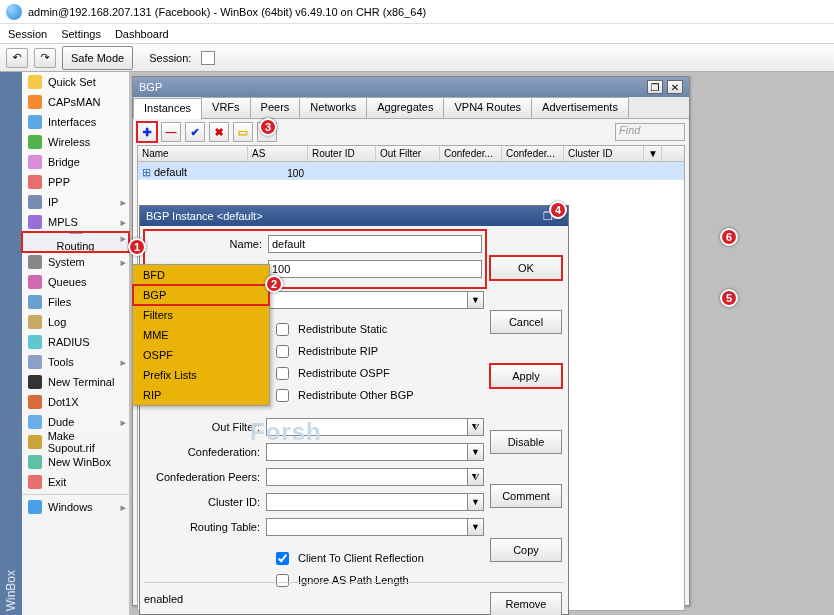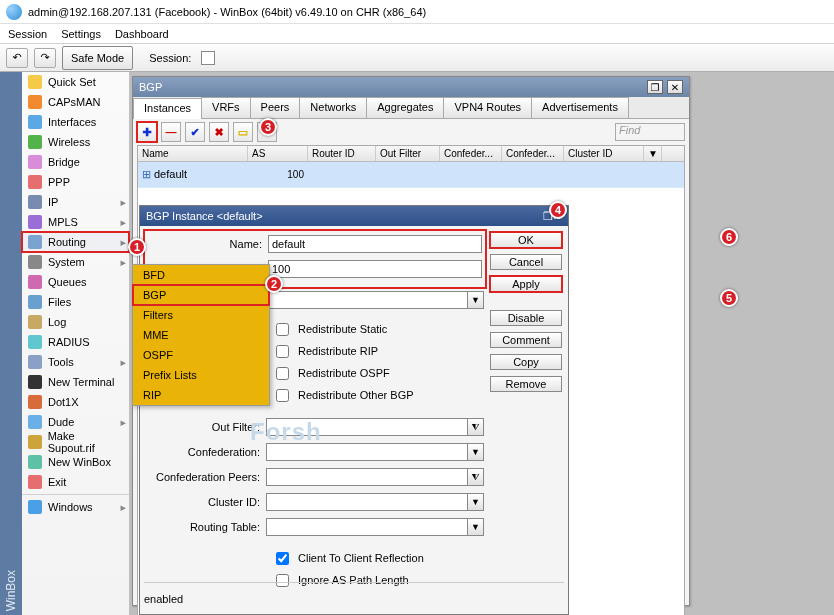--- a/index.html
+++ b/index.html
@@ -14,21 +14,21 @@
 .tbtn { width: 22px; height: 20px; border: 1px solid #aaa; background: linear-gradient(#fff,#e5e5e5); border-radius: 2px; display: flex; align-items: center; justify-content: center; }
 .safe-btn { height: 24px; border: 1px solid #888; background: linear-gradient(#fff,#e5e5e5); padding: 0 8px; display: flex; align-items: center; border-radius: 2px; }
 .sess-label { margin-left: 10px; }
 .sess-box { width: 14px; height: 14px; border: 1px solid #888; background: #fff; margin-left: 4px; }
 
 .body { display: flex; height: calc(615px - 24px - 20px - 28px); }
 .bluestrip { width: 22px; background: #5d7ba3; display: flex; flex-direction: column; justify-content: flex-end; align-items: center; color: #dfe7f0; }
 .bluestrip span { writing-mode: vertical-rl; transform: rotate(180deg); font-size: 12px; padding: 4px 0; }
 .sidebar { width: 108px; background: linear-gradient(#fafafa,#f3f3f3); border-right: 1px solid #c0c0c0; }
 .sidebar .item { height: 20px; display: flex; align-items: center; padding: 0 6px; gap: 6px; cursor: default; position: relative; }
-.sidebar .item.hl { background: #eef0f3; outline: 2px solid #d22; outline-offset: -1px; }
+.sidebar .item.hl { background: #eef0f3; outline: 2px solid #d22; outline-offset: -1px; flex-direction: column; }
 .sidebar .item .ico { width: 14px; height: 14px; display: inline-block; }
 .sidebar .item .chev { position: absolute; right: 3px; color: #888; }
 .sidebar .sep { height: 1px; background: #d0d0d0; margin: 2px 0; }
 
 .submenu { position: absolute; left: 132px; top: 264px; width: 138px; background: #eab308; border: 1px solid #9a9a9a; box-shadow: 2px 2px 4px rgba(0,0,0,0.25); z-index: 5; }
 .submenu .sitem { height: 20px; display: flex; align-items: center; padding: 0 10px; }
 .submenu .sitem.hl { outline: 2px solid #d22; outline-offset: -1px; }
 
 .main { flex: 1; background: #bfbfbf; position: relative; }
 
@@ -47,39 +47,39 @@
 .sqbtn.rem { color: #c00; }
 .sqbtn.chk { color: #1030d0; }
 .sqbtn.x { color: #c00; }
 .sqbtn.note { color: #d8b400; }
 .sqbtn.fil { color: #3a6fb7; }
 .find { margin-left: auto; width: 70px; height: 18px; border: 1px solid #aaa; color: #999; padding: 0 3px; font-style: italic; }
 
 .grid { border: 1px solid #aaa; background: #fff; margin: 0 4px; }
 .grid .hdr { display: flex; background: linear-gradient(#f7f7f7,#e5e5e5); border-bottom: 1px solid #bbb; }
 .grid .hdr div { border-right: 1px solid #ccc; padding: 2px 4px; font-size: 10px; }
-.grid .row { display: flex; background: #cfe3fb; border-bottom: 1px solid #dce9f9; height: 26px; align-items: center; }
+.grid .row { display: flex; background: #cfe3fb; border-bottom: 1px solid #dce9f9; height: 18px; align-items: flex-end; }
 .grid .row div { padding: 0 4px; font-size: 10px; }
 .cw1{width:110px}.cw2{width:60px}.cw3{width:68px}.cw4{width:64px}.cw5{width:62px}.cw6{width:62px}.cw7{width:80px}.cw8{width:18px}
 .grid .empty { height: 430px; background: #fff; }
 
 .inst-win { position: absolute; left: 6px; top: 128px; width: 430px; height: 410px; background: #f4f4f4; border: 1px solid #7a7a7a; z-index: 3; }
 .inst-title { height: 20px; background: linear-gradient(#4a6aa0, #2d4f88); color: #fff; display: flex; align-items: center; padding: 0 6px; }
 .inst-title .spacer { flex: 1; }
 .inst-body { display: flex; padding: 6px; gap: 6px; }
 .form-col { flex: 1; }
 .form-row { display: flex; align-items: center; margin-bottom: 5px; height: 20px; }
 .form-row label { width: 120px; text-align: right; padding-right: 6px; }
 .form-row input[type=text] { flex: 1; height: 18px; border: 1px solid #888; padding: 0 3px; background: #fff; }
 .form-row .dropbtn { width: 16px; height: 18px; border: 1px solid #888; border-left: none; background: linear-gradient(#fff,#e0e0e0); display:flex;align-items:center;justify-content:center;font-size:9px; }
 .hl-box { outline: 2px solid #d22; outline-offset: 1px; padding: 2px; }
 .chk-row { display: flex; align-items: center; margin-left: 126px; height: 20px; gap: 6px; margin-bottom: 2px; }
 .chk-row input { width: 13px; height: 13px; }
 .btn-col { width: 72px; display: flex; flex-direction: column; gap: 6px; }
-.fbtn { height: 16px; border: 1px solid #888; background: linear-gradient(#fff,#e5e5e5); display: flex; align-items: center; justify-content: center; }
+.fbtn { height: 24px; border: 1px solid #888; background: linear-gradient(#fff,#e5e5e5); display: flex; align-items: center; justify-content: center; margin-top: 24px; }
 .fbtn.hl { outline: 2px solid #d22; outline-offset: -1px; }
 .inst-status { position: absolute; bottom: 1px; left: 4px; height: 31px; display: flex; align-items: center; border-top: 1px solid #ccc; width: calc(100% - 8px); padding-top:2px; }
 
 .badge { position: absolute; width: 18px; height: 18px; background: #d61f26; border: 2px solid #fff; border-radius: 50%; color: #fff; font-weight: bold; font-size: 11px; display: flex; align-items: center; justify-content: center; z-index: 20; box-shadow: 0 0 3px rgba(0,0,0,0.5); }
 .watermark { position:absolute; left:110px; top:212px; font-size:24px; color:#c6d9e8; font-weight:700; z-index:1; pointer-events:none; letter-spacing:1px;}
 </style>
 </head>
 <body>
 
 <div class="titlebar">

